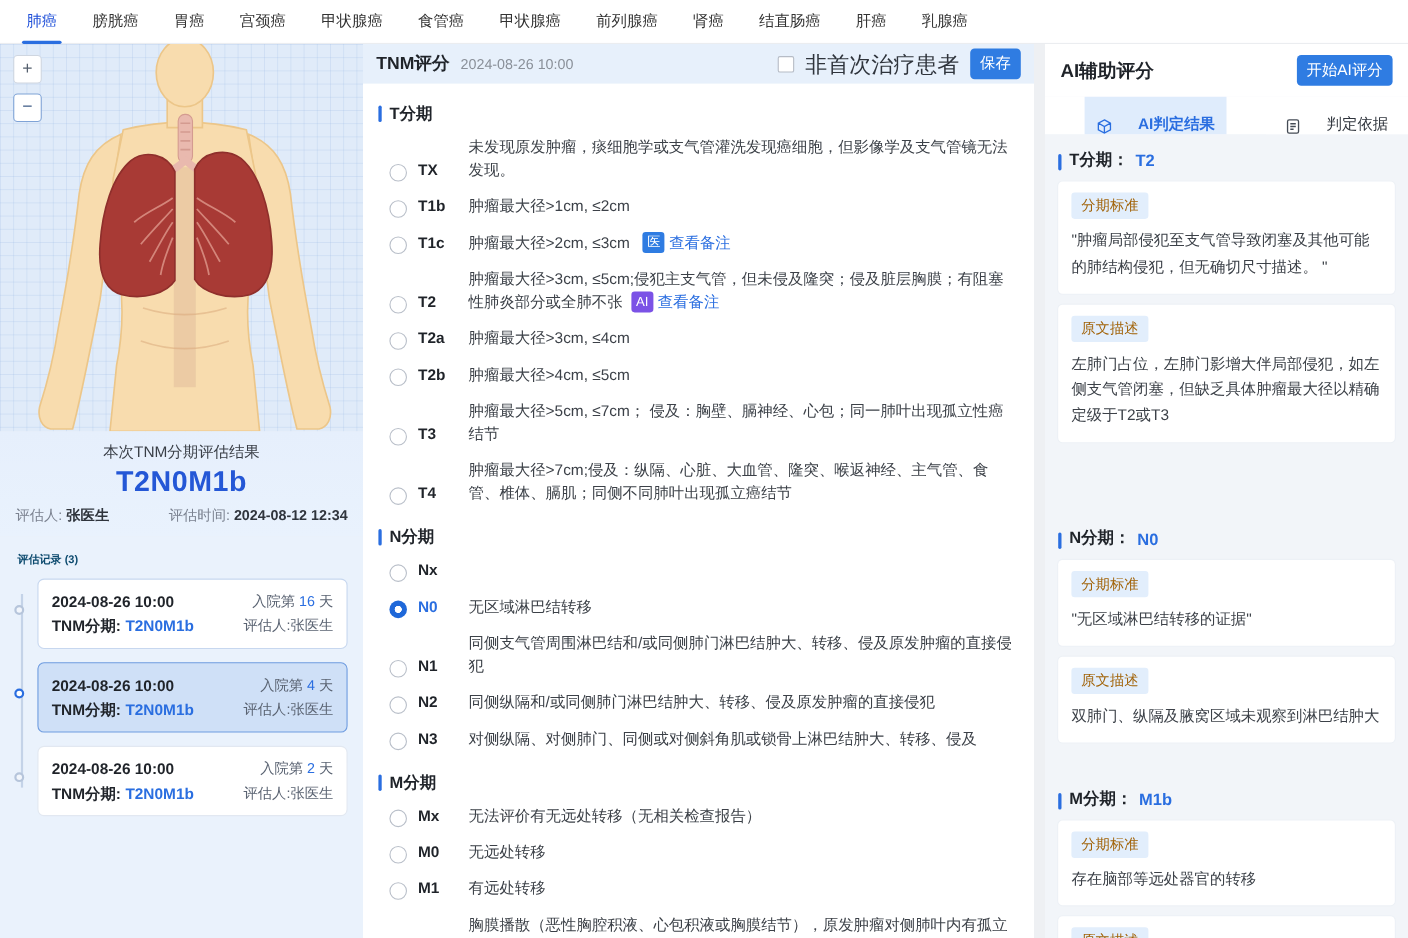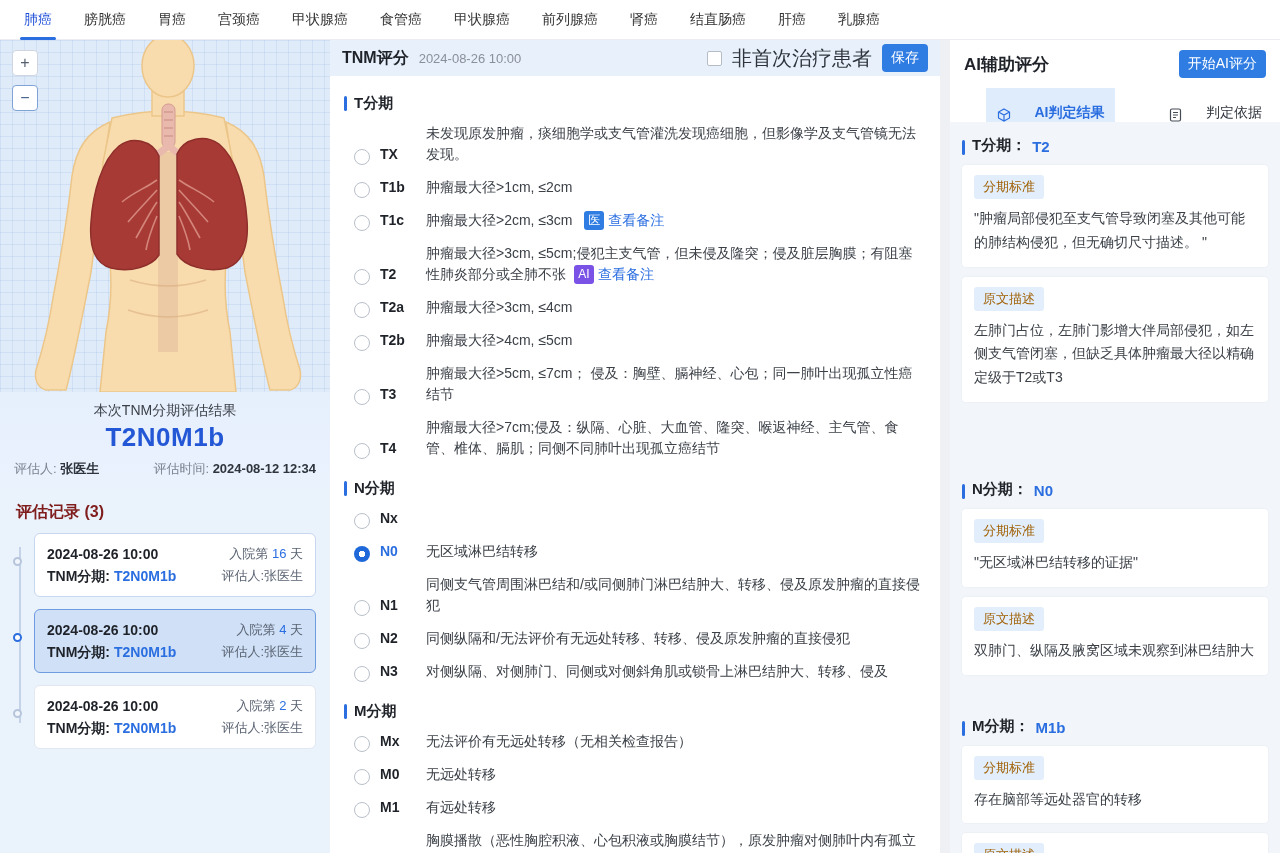--- a/index.html
+++ b/index.html
@@ -26,21 +26,21 @@
   .bodysvg { position:absolute; left:0; top:0; }
 
   .result-block { height:96px; background:linear-gradient(#e6effc,#e9f2fd); padding:10px 14px 0; text-align:center; }
   .result-caption { font-size:14px; color:#3a3f47; }
   .result-value { font-size:26px; font-weight:bold; color:#2457d6; margin-top:2px; letter-spacing:.5px; }
   .result-meta { display:flex; justify-content:space-between; margin-top:7px; font-size:13px; }
   .meta-label { color:#7b8290; }
   .meta-value { color:#2f343c; font-weight:bold; }
 
   .records { flex:1; background:#eaf2fc; padding:12px 14px 0 10px; }
-  .records-title { font-size:16px; font-weight:bold; color:#7f1d1d; margin:2px 0 10px 6px; }
+  .records-title { font-size:10px; font-weight:bold; color:#0c4a6e; margin:2px 0 10px 6px; }
   .timeline { position:relative; padding-left:24px; }
   .timeline::before { content:""; position:absolute; left:9px; top:14px; bottom:26px; width:2px; background:#c4d3e8; }
   .rec-wrap { position:relative; margin-bottom:12px; }
   .rec-dot { position:absolute; left:-21px; top:24px; width:9px; height:9px; border-radius:50%; background:#f2f6fc; border:2px solid #b6c5db; }
   .rec-wrap.sel .rec-dot { border-color:#2a6ee0; background:#fff; }
   .rec-card { background:#fff; border:1px solid #c7d7ef; border-radius:6px; padding:9px 12px; cursor:pointer; }
   .rec-wrap.sel .rec-card { background:#cfe0f7; border-color:#6f9ce0; }
   .rec-wrap.last .rec-card { border-color:#e2e8f1; }
   .rec-row { display:flex; justify-content:space-between; align-items:center; line-height:22px; }
   .rec-date { font-size:14px; font-weight:bold; color:#1f2329; }
@@ -278,21 +278,21 @@
         <span class="desc">无区域淋巴结转移</span>
       </label>
       <label class="opt">
         <span class="radio"></span>
         <span class="code">N1</span>
         <span class="desc">同侧支气管周围淋巴结和/或同侧肺门淋巴结肿大、转移、侵及原发肿瘤的直接侵犯</span>
       </label>
       <label class="opt">
         <span class="radio"></span>
         <span class="code">N2</span>
-        <span class="desc">同侧纵隔和/无法评价有无远处转移、转移、侵及原发肿瘤的直接侵犯</span>
+        <span class="desc">同侧纵隔和/或同侧肺门淋巴结肿大、转移、侵及原发肿瘤的直接侵犯</span>
       </label>
       <label class="opt">
         <span class="radio"></span>
         <span class="code">N3</span>
         <span class="desc">对侧纵隔、对侧肺门、同侧或对侧斜角肌或锁骨上淋巴结肿大、转移、侵及</span>
       </label>
 
       <div class="sec-title" style="margin-top:14px;">M分期</div>
       <label class="opt">
         <span class="radio"></span>

